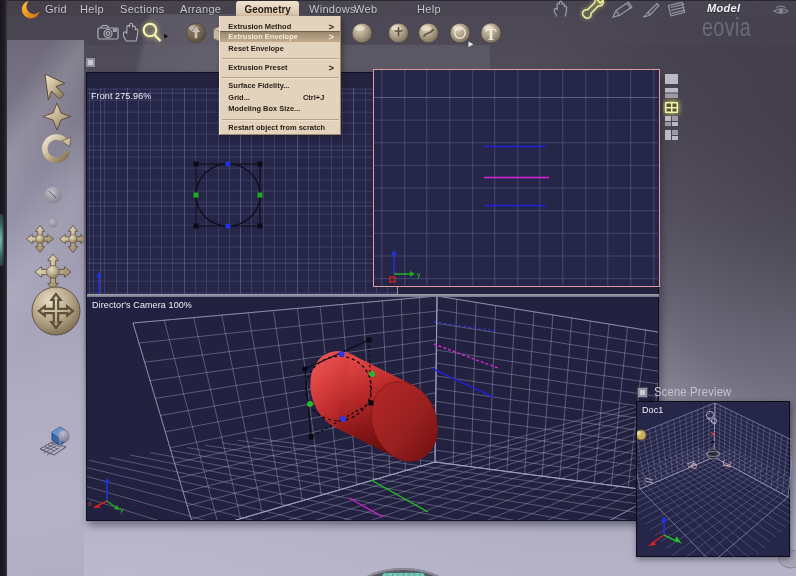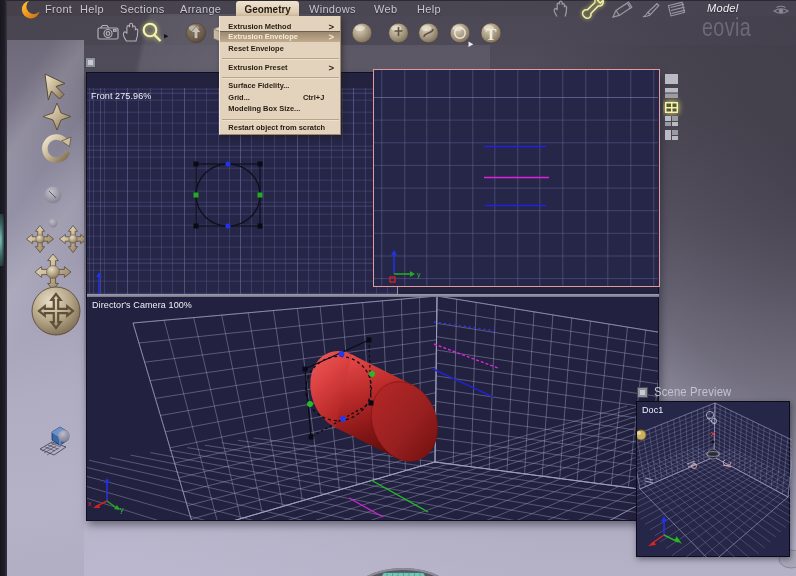--- a/index.html
+++ b/index.html
@@ -56,28 +56,28 @@
 .hl{background:linear-gradient(180deg,#97856d 0%,#ab967b 45%,#c2ab8d 100%);box-shadow:inset 0 1px 0 #6e604e;color:#f3edda}
 .arr{position:absolute;right:6px;top:0;font-size:9.5px;font-weight:bold}
 .msep{position:absolute;left:2px;width:117px;height:1px;background:#b4a48c;box-shadow:0 1px 0 #eee1cb}
 </style></head>
 <body>
 <div id="desk">
  <div id="topbar"></div>
  <div id="toolstripe"></div>
  <div id="wedge"></div>
  <div id="wedge2"></div>
- <div class="mi" style="left:45px">Front</div>
+ <div class="mi" style="left:45px">Grid</div>
     <div class="mi" style="left:80px">Help</div>
     <div class="mi" style="left:120px">Sections</div>
     <div class="mi" style="left:180px">Arrange</div>
     <div class="mi" style="left:309px">Windows</div>
-    <div class="mi" style="left:374px">Web</div>
+    <div class="mi" style="left:354px">Web</div>
     <div class="mi" style="left:417px">Help</div>
- <div class="mi" style="left:707px;top:2px;font-style:italic;font-weight:normal;color:#f0f0f5">Model</div>
+ <div class="mi" style="left:707px;top:2px;font-style:italic;font-weight:bold;color:#f0f0f5">Model</div>
  <div style="position:absolute;left:702px;top:12px;font-size:26px;color:#6c6979;letter-spacing:.5px;transform:scaleX(.76);transform-origin:0 0">eovia</div>
  <svg width="40" height="22" style="position:absolute;left:12px;top:0px">
 <defs>
         <linearGradient id="lg" x1="0" y1="0" x2="0.6" y2="1">
 <stop offset="0" stop-color="#ffcc33"></stop>
           <stop offset="0.6" stop-color="#f09922"></stop>
           <stop offset="1" stop-color="#d07a14"></stop>
         </linearGradient>
       </defs>
 <path d="M 18 0.6 A 9 9 0 1 0 27.4 12.5 A 7.6 7.6 0 1 1 18 0.6 Z" fill="url(#lg)" transform="rotate(-6 19 10)"></path>

